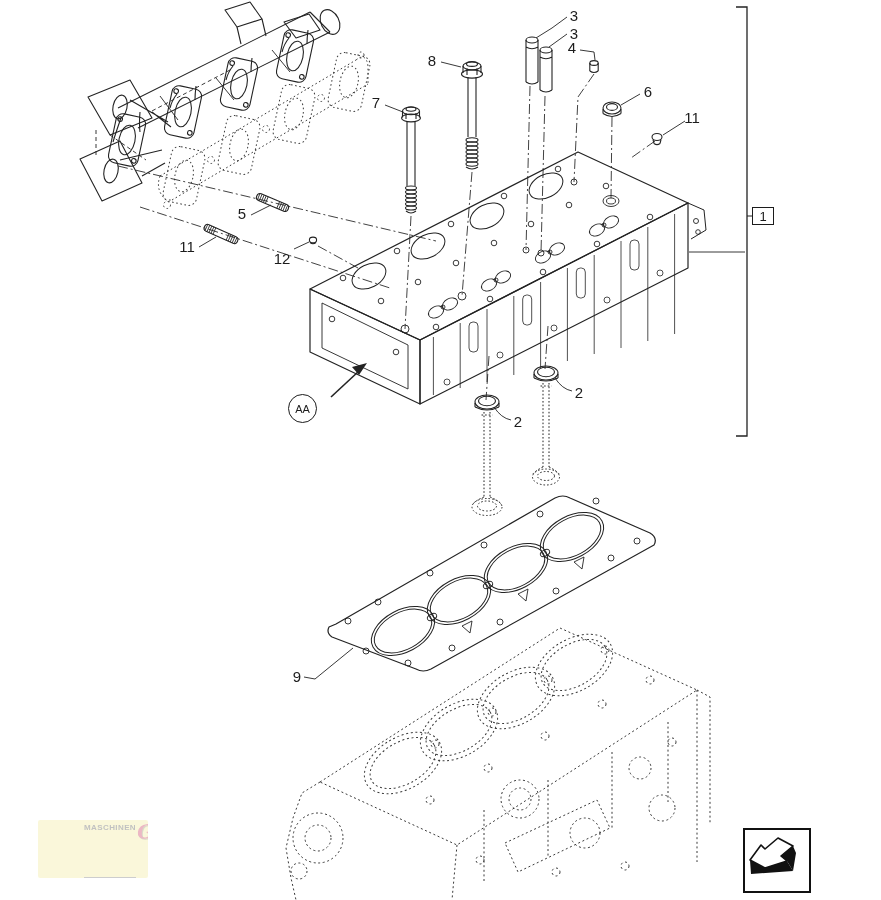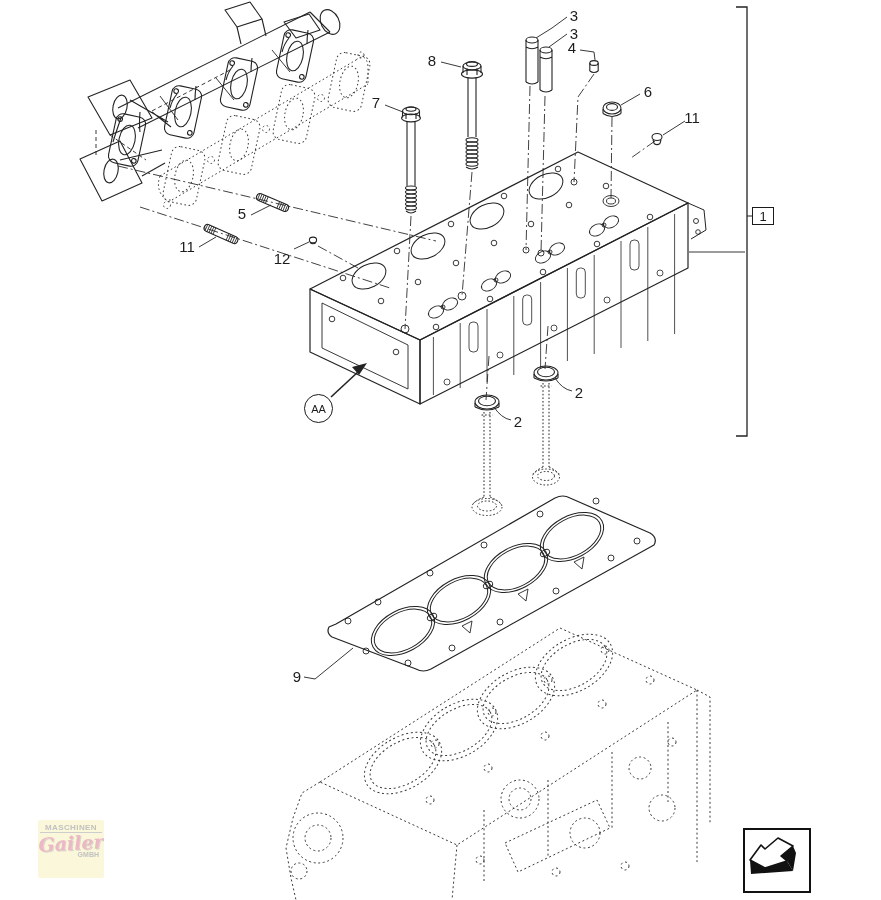--- a/index.html
+++ b/index.html
@@ -18,21 +18,21 @@
     font-size:13px;color:#1c1c1c;
   }
   .view-circle{
     position:absolute;width:27px;height:27px;border:1.4px solid #1c1c1c;
     border-radius:50%;display:flex;align-items:center;justify-content:center;
     font-size:11px;color:#1c1c1c;background:#fff;
   }
   .watermark{
     position:absolute;left:38px;top:820px;width:66px;height:58px;
     opacity:0.55;border-radius:2px;overflow:hidden;
-    display:flex;flex-direction:column;justify-content:flex-start;
+    display:flex;justify-content:flex-start;padding-left:44px;
   }
   .wm-top{
     font-size:8px;font-weight:bold;letter-spacing:0.4px;text-align:center;
     padding-top:3px;border-bottom:1px solid #a5a5a5;margin:0 2px;
   }
   .wm-script{
     font-family:"DejaVu Serif", serif;font-style:italic;font-weight:bold;
     font-size:19px;text-align:center;margin-top:-1px;transform:rotate(-3deg);
     text-shadow:1px 1px 0 rgba(120,120,120,0.45);
   }
@@ -445,21 +445,21 @@
 <span class="callout" style="left:187px;top:246px">11</span>
 <span class="callout" style="left:282px;top:258px">12</span>
 <span class="callout" style="left:579px;top:392px">2</span>
 <span class="callout" style="left:518px;top:421px">2</span>
 <span class="callout" style="left:297px;top:676px">9</span>
 
 <div class="ref-box" style="left:752px;top:207px">
     <span>1</span>
   </div>
 
-<div class="view-circle" style="left:304px;top:394px">
+<div class="view-circle" style="left:288px;top:394px">
     <span>AA</span>
   </div>
 
 <div class="watermark" id="wm" style="background: rgb(246, 242, 188);">
   <div class="wm-top" id="wm1" style="color: rgb(143, 143, 143);">MASCHINEN</div>
   <div class="wm-script" id="wm2" style="color: rgb(221, 127, 150);">Gailer</div>
   <div class="wm-gmbh" id="wm3" style="color: rgb(143, 143, 143);">GMBH</div>
 </div>
 
 </body></html>

